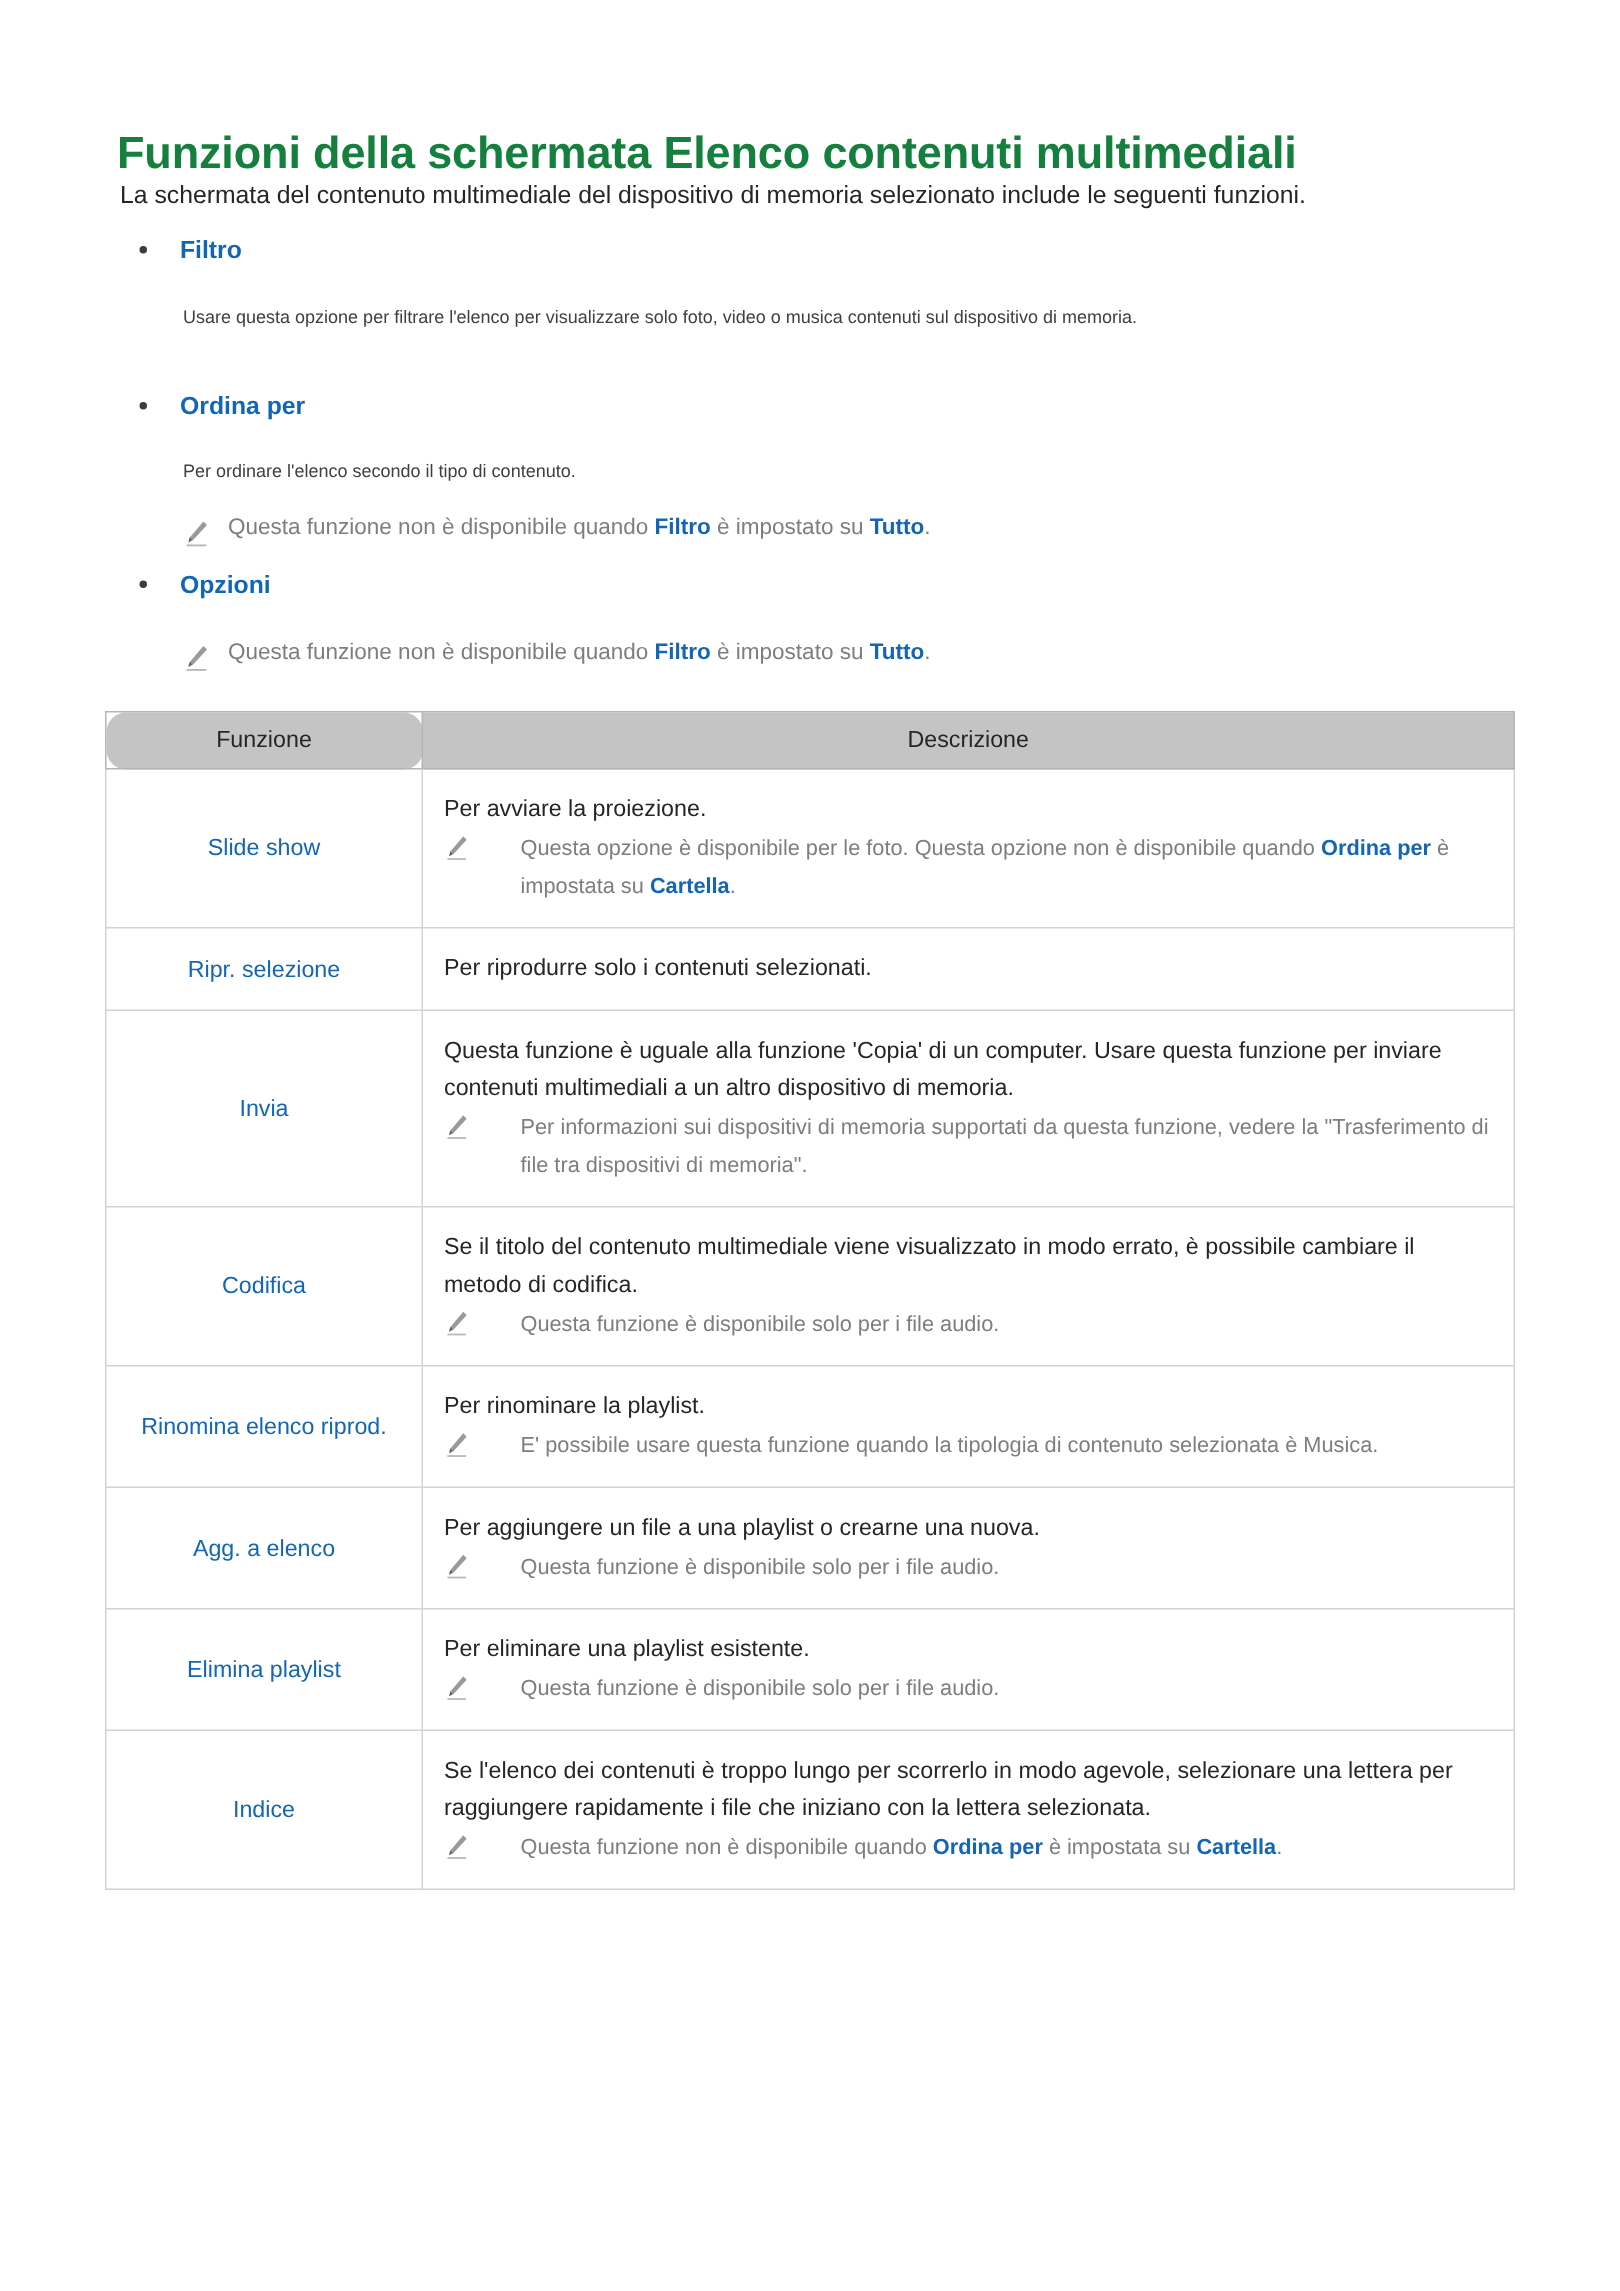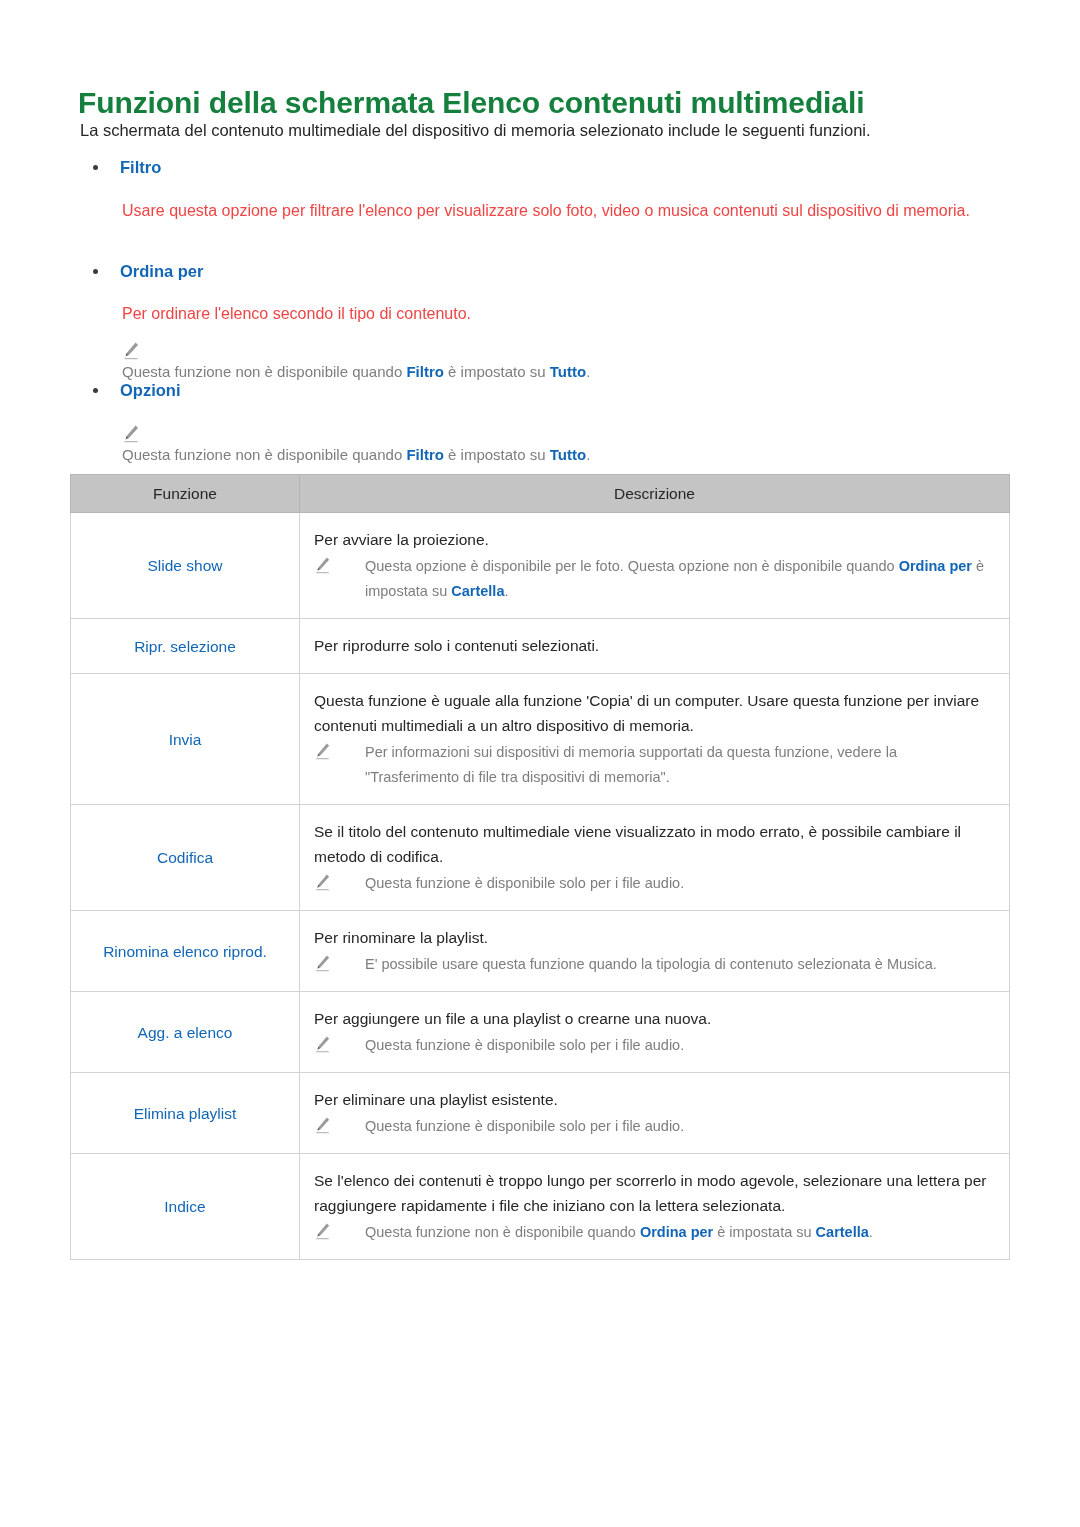--- a/index.html
+++ b/index.html
@@ -54,36 +54,35 @@
     display: inline-block;
     width: 5px; height: 5px;
     border-radius: 50%;
     background: #3c3c3c;
     vertical-align: middle;
     margin-right: 22px;
     margin-bottom: 3px;
   }
   .para {
     position: absolute;
-    font-size: 16px;
-    color: #ef4444;
+    font-size: 12px;
+    color: #404040;
     line-height: 32px;
     left: 122px;
     width: 880px;
   }
 
   
   .note {
     position: absolute;
     display: flex;
-    align-items: flex-start;
+    align-items: flex-end;
     font-size: 15px;
     color: #7e7e7e;
     line-height: 25px;
-    flex-direction: column;
   }
   .note .pencil {
     flex: 0 0 auto;
     width: 18px;
     height: 20px;
     margin-right: 12px;
     position: relative;
     top: 2px;
   }
   .note .pencil svg { display: block; }
@@ -190,21 +189,21 @@
         <path d="M3.6 15.6 L4.5 12.3 L6.0 13.8 Z" fill="#5e5e5e"></path>
         <rect x="2.4" y="17.0" width="13.2" height="1.2" fill="#b6b6b6"></rect>
       </svg>
     </span>
     <span class="ntext"><span>Questa funzione non è disponibile quando </span><b>Filtro</b><span> è impostato su </span><b>Tutto</b><span>.</span></span>
   </div>
 
   <table class="tbl">
     <thead>
       <tr>
-        <th style="width:229px;">Funzione</th>
+        <th style="width:211px;border-radius:13px;">Funzione</th>
         <th>Descrizione</th>
       </tr>
     </thead>
     <tbody>
       <tr>
         <td class="fn">Slide show</td>
         <td class="desc">
           <div class="line">Per avviare la proiezione.</div>
           <div class="note-inline">
             <span class="pencil">

